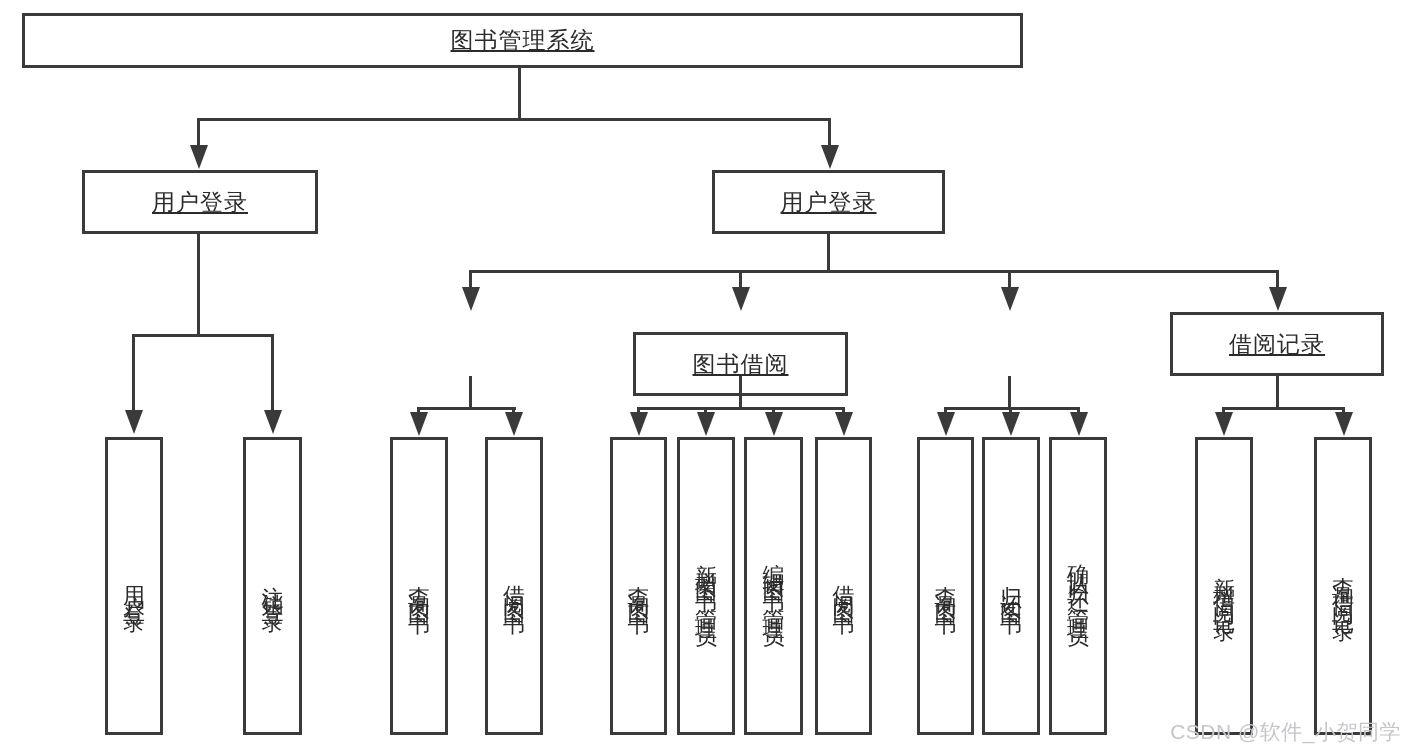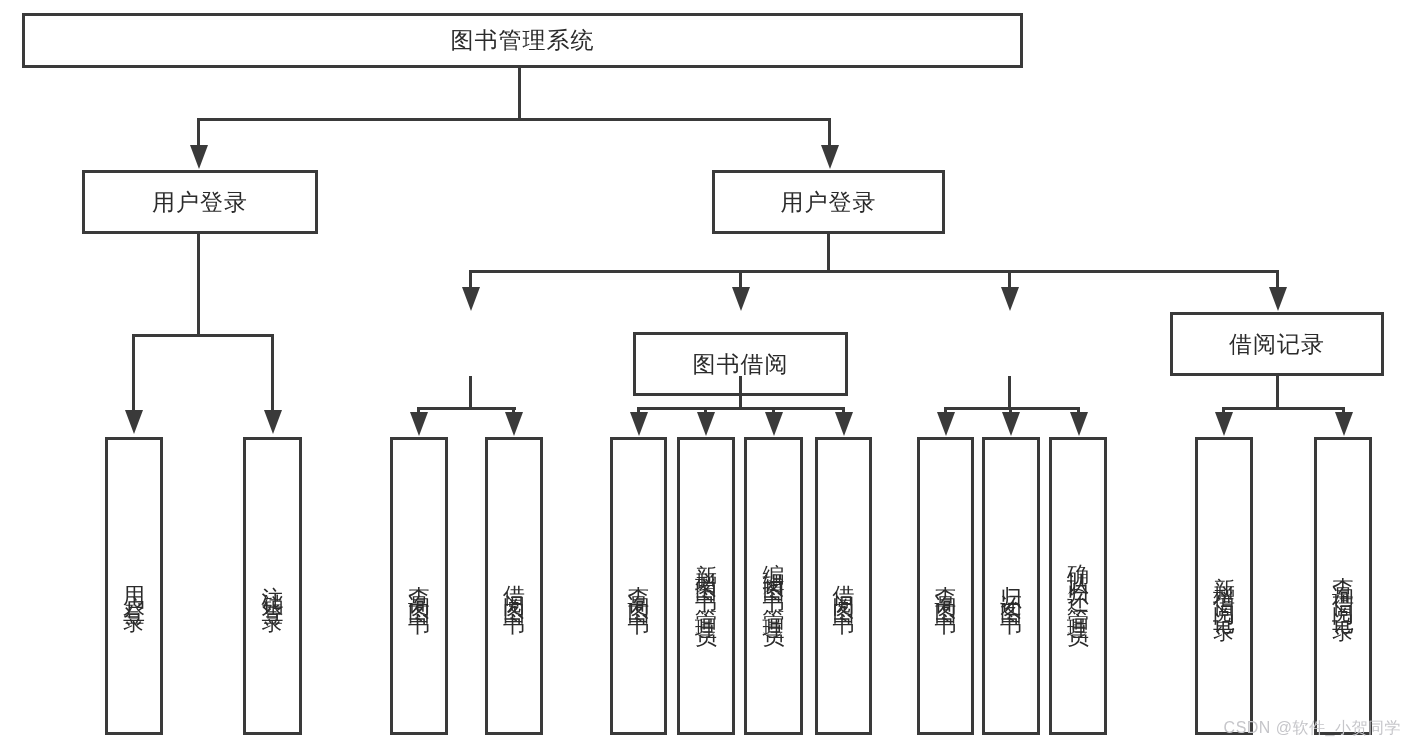--- a/index.html
+++ b/index.html
@@ -16,20 +16,21 @@
     position: absolute;
     box-sizing: border-box;
     border: 3px solid #3a3a3a;
     background: #ffffff;
     display: flex;
     align-items: center;
     justify-content: center;
     font-size: 23px;
     letter-spacing: 1px;
     white-space: nowrap;
+    text-decoration: underline;
   }
   .vbox {
     position: absolute;
     box-sizing: border-box;
     border: 3px solid #3a3a3a;
     background: #ffffff;
     display: flex;
     align-items: center;
     justify-content: center;
   }
@@ -47,21 +48,21 @@
     position: absolute;
     width: 0; height: 0;
     border-left: 9px solid transparent;
     border-right: 9px solid transparent;
     border-top: 24px solid #3a3a3a;
   }
   .watermark {
     position: absolute;
     right: 4px;
     top: 718px;
-    font-size: 16px;
+    font-size: 21px;
     color: #c6c6ca;
     letter-spacing: 0.5px;
     white-space: nowrap;
   }
 </style>
 </head>
 <body>
 
 <div class="canvas">
 

